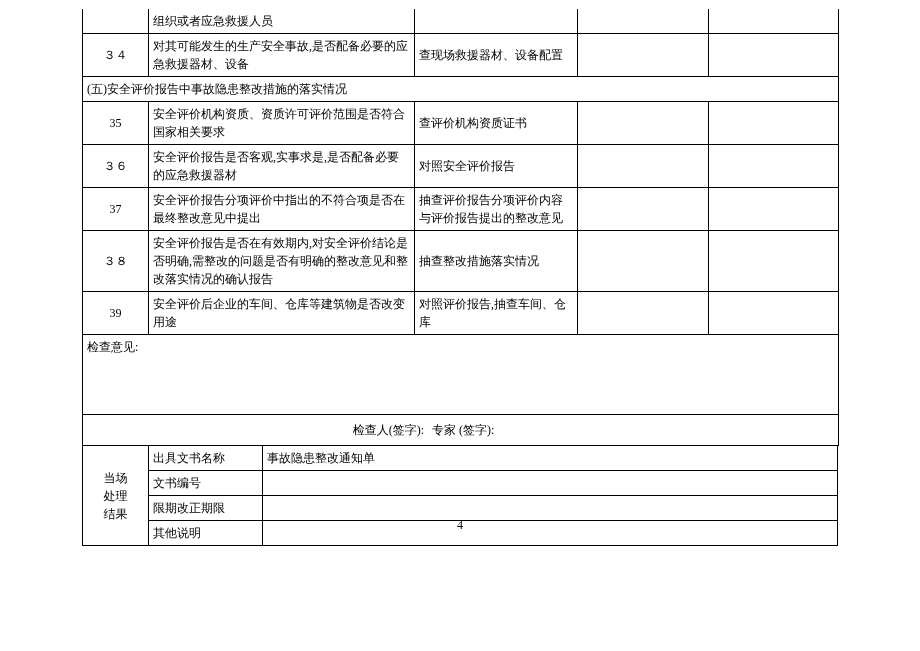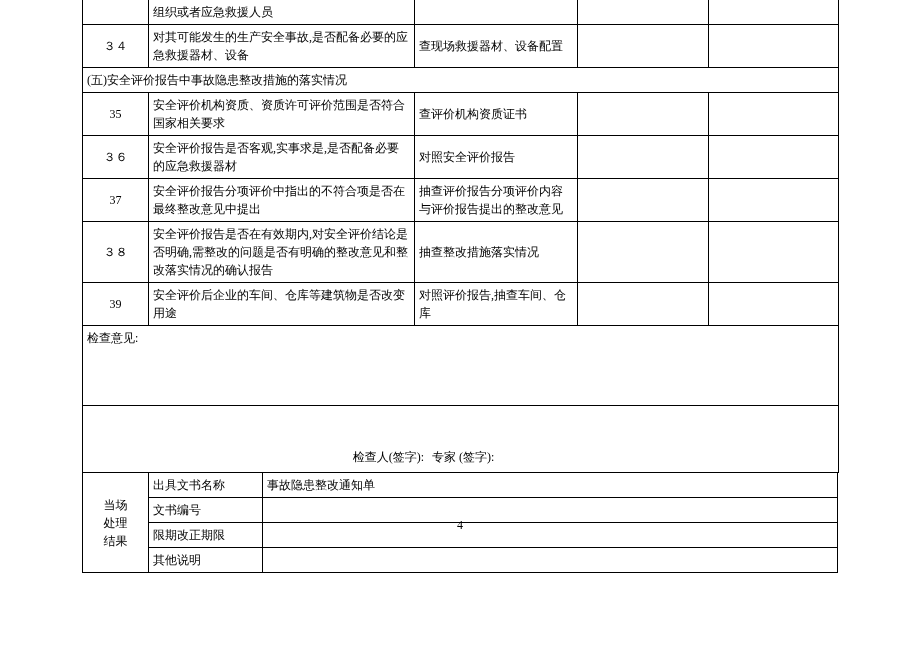--- a/index.html
+++ b/index.html
@@ -1,29 +1,29 @@
 <!DOCTYPE html>
 <html><head>
   <meta charset="utf-8">
   <style>
     * { box-sizing: border-box; margin: 0; padding: 0; }
     html, body { width: 920px; height: 651px; background: #fff; font-family: "SimSun", "宋体", serif; font-size: 12px; color: #000; }
-    .page { position: relative; width: 920px; height: 581px; padding: 0 82px; }
+    .page { position: relative; width: 920px; height: 581px; padding: 9px 82px; }
     table { border-collapse: collapse; width: 756px; table-layout: fixed; }
     td { border: 1px solid #000; padding: 3px 4px; vertical-align: middle; line-height: 1.5; font-size: 12px; }
     .col-num { width: 66px; text-align: center; }
     .col-desc { width: 266px; }
     .col-method { width: 163px; }
     .col-e1 { width: 131px; }
     .col-e2 { width: 130px; }
     .section-header td { font-weight: normal; }
     .no-top-border td { border-top: none; }
     .opinion-row td { height: 80px; vertical-align: top; }
     .sign-row td { border: 1px solid #000; padding: 6px 4px; }
-    .sign-flex { display: flex; margin-top: 36px; }
+    .sign-flex { display: flex; }
     .sign-left { width: 345px; text-align: right; padding-right: 8px; }
     .sign-right { flex: 1; }
     .result-label { text-align: center; width: 66px; margin-left: 32px; }
     .sub-label { width: 114px; }
     .page-num { position: absolute; bottom: 48px; left: 0; width: 920px; text-align: center; font-size: 12px; }
   </style>
 </head>
 <body>
 
 <div class="page">

